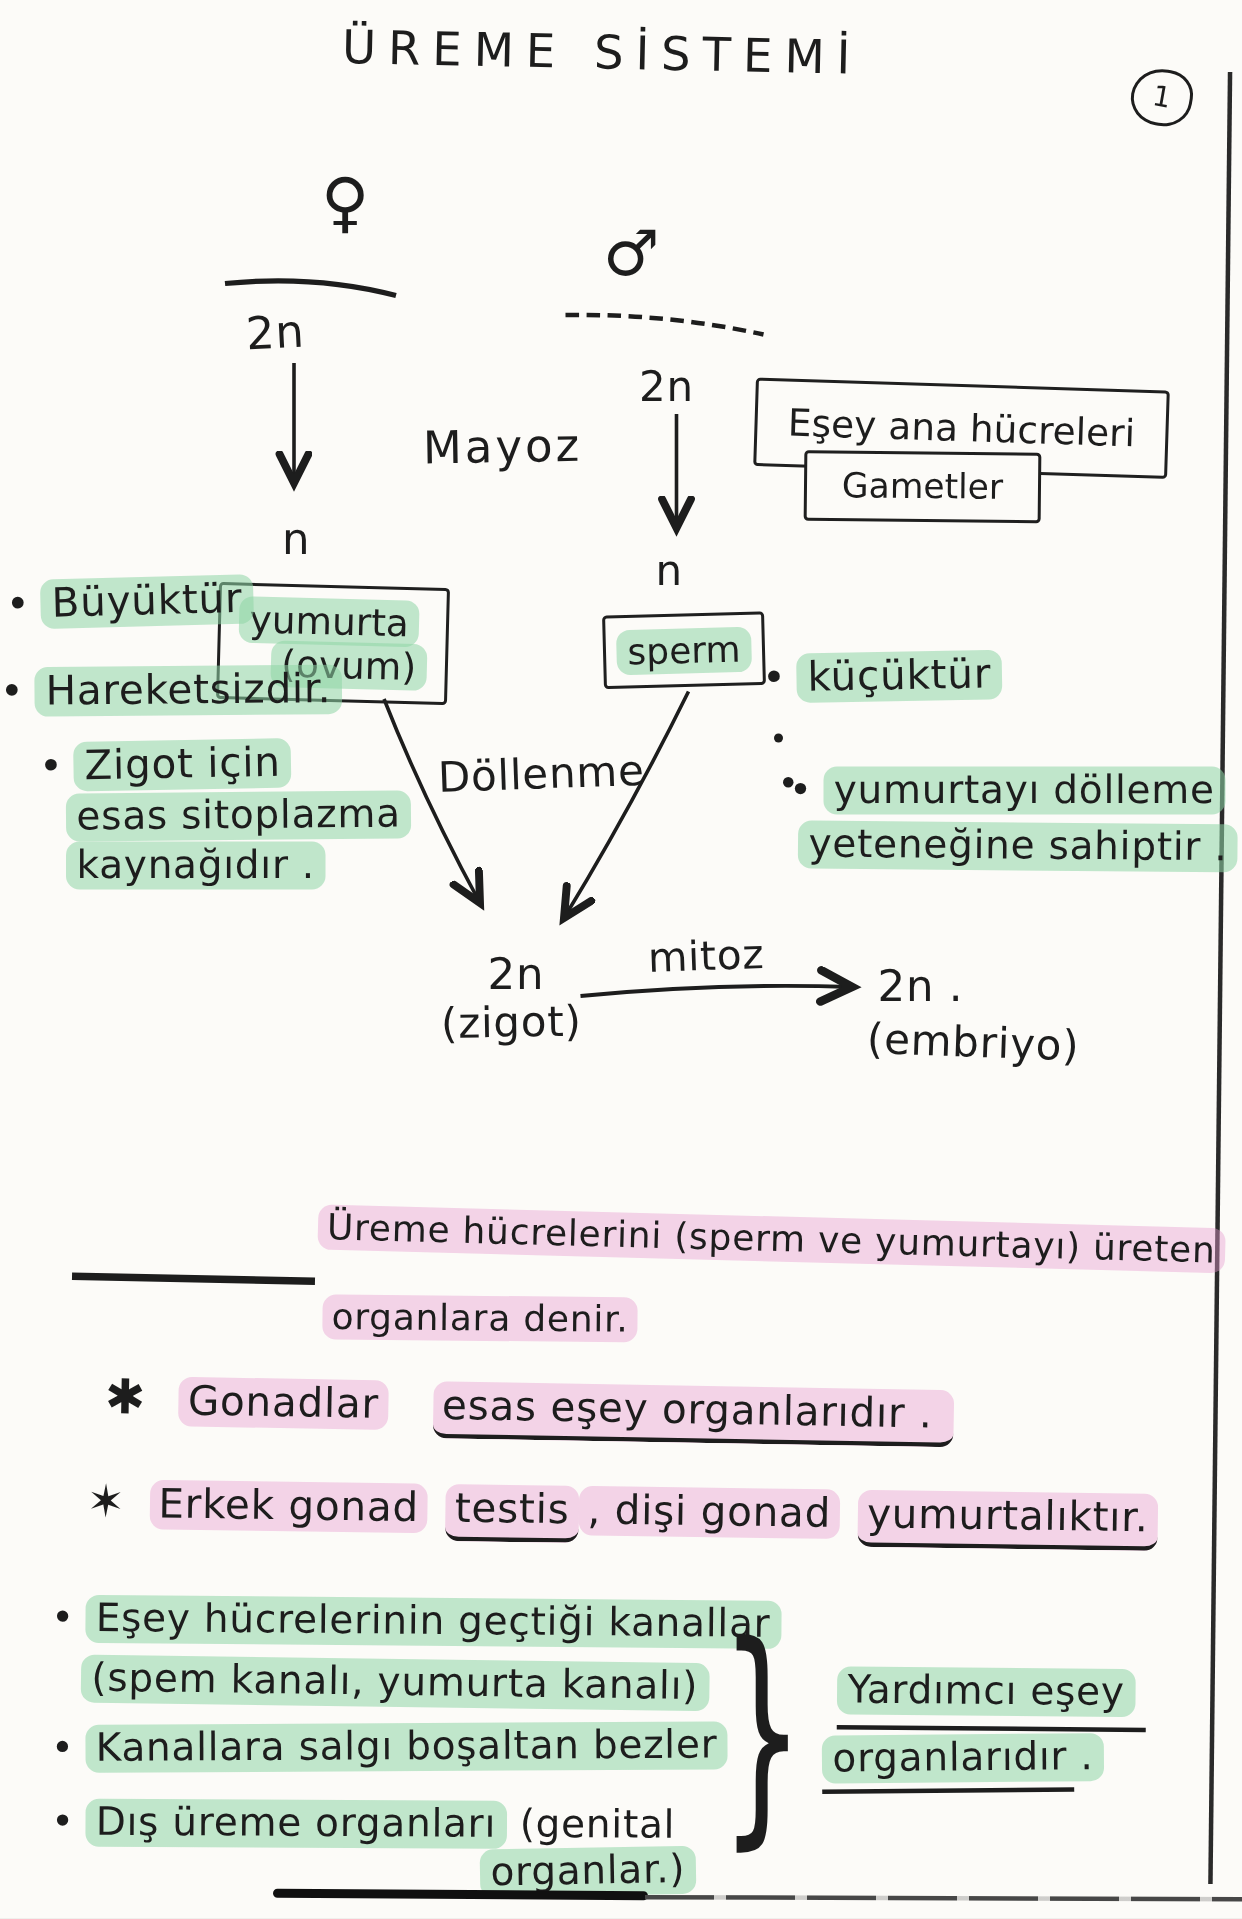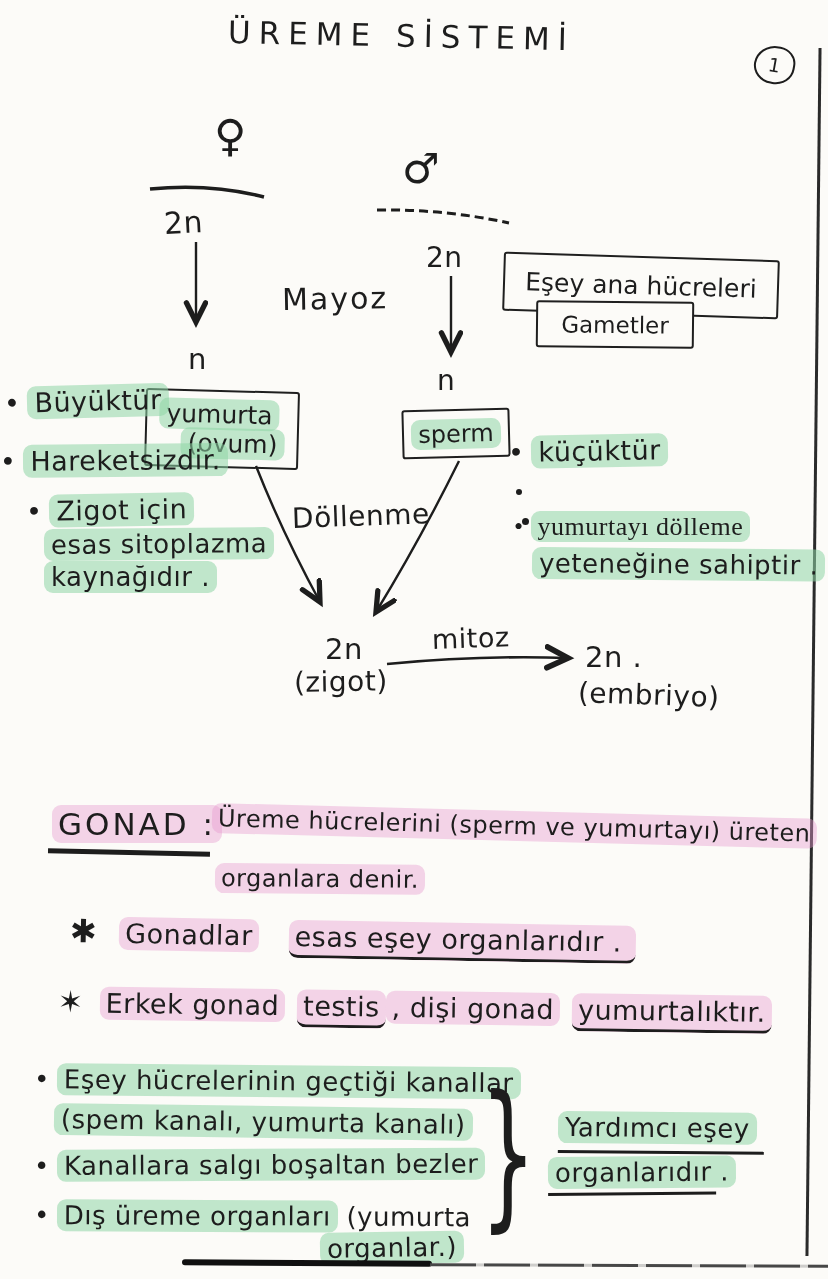--- a/index.html
+++ b/index.html
@@ -41,21 +41,21 @@
   #spermbox{left:402px;top:409px;width:104px;height:45px;transform:rotate(-1.5deg);font-size:24px;}
 
   #lt1{left:4px;top:388px;font-size:27px;transform:rotate(-1.5deg);}
   #lt2{left:0px;top:446px;font-size:27px;transform:rotate(-.5deg);}
   #lt3a{left:26px;top:496px;font-size:27px;transform:rotate(-1deg);}
   #lt3b{left:44px;top:530px;font-size:26px;transform:rotate(-.5deg);}
   #lt3c{left:44px;top:562px;font-size:26px;}
 
   #rt1{left:508px;top:437px;font-size:27px;transform:rotate(-1deg);}
   #rt2{left:506px;top:476px;font-size:27px;}
-  #rt3a{left:514px;top:512px;font-size:26px;font-family:Liberation Serif, serif;}
+  #rt3a{left:526px;top:512px;font-size:26px;}
   #rt3b{left:532px;top:548px;font-size:26px;transform:rotate(.5deg);}
 
   #dollenme{left:292px;top:502px;font-size:28px;transform:rotate(-2deg);}
   #zigot2n{left:325px;top:632px;font-size:29px;}
   #zigotlbl{left:294px;top:666px;font-size:28px;transform:rotate(-1deg);}
   #mitoz{left:432px;top:624px;font-size:27px;transform:rotate(-2deg);}
   #emb2n{left:585px;top:640px;font-size:29px;}
   #emblbl{left:578px;top:676px;font-size:28px;transform:rotate(2deg);}
 
   #gonadterm{left:52px;top:806px;font-size:31px;letter-spacing:3px;}
@@ -164,23 +164,20 @@
 
   <div class="txt" id="dollenme">Döllenme</div>
   <div class="txt" id="zigot2n">2n</div>
   <div class="txt" id="zigotlbl">(zigot)</div>
   <div class="txt" id="mitoz">mitoz</div>
   <div class="txt" id="emb2n">2n .</div>
   <div class="txt" id="emblbl">(embriyo)</div>
   <div class="dot" id="dot1"></div>
   <div class="dot" id="dot2"></div>
 
-  <div class="txt" id="gonadterm">
-    <span class="hl-p">GONAD :</span>
-  </div>
   <div class="line" id="gonadline"></div>
   <div class="txt" id="gdef1">
     <span class="hl-p">Üreme hücrelerini (sperm ve yumurtayı) üreten</span>
   </div>
   <div class="txt" id="gdef2">
     <span class="hl-p">organlara denir.</span>
   </div>
 
   <div class="txt" id="note1">
     <span class="star">✱</span><span class="hl-p">Gonadlar</span><span class="hl-p ul seg2">esas eşey organlarıdır .</span>
@@ -192,21 +189,21 @@
   <div class="txt" id="ab1a">
     <span class="bullet">•</span><span class="hl-g">Eşey hücrelerinin geçtiği kanallar</span>
   </div>
   <div class="txt" id="ab1b">
     <span class="hl-g">(spem kanalı, yumurta kanalı)</span>
   </div>
   <div class="txt" id="ab2">
     <span class="bullet">•</span><span class="hl-g">Kanallara salgı boşaltan bezler</span>
   </div>
   <div class="txt" id="ab3a">
-    <span class="bullet">•</span><span class="hl-g">Dış üreme organları</span> <span>(yumurta</span>
+    <span class="bullet">•</span><span class="hl-g">Dış üreme organları</span> <span>(genital</span>
   </div>
   <div class="txt" id="ab3b">
     <span class="hl-g">organlar.)</span>
   </div>
 
   <div class="txt" id="brace">}</div>
   <div class="txt" id="aux1">
     <span class="hl-g">Yardımcı eşey</span>
   </div>
   <div class="txt" id="aux2">

